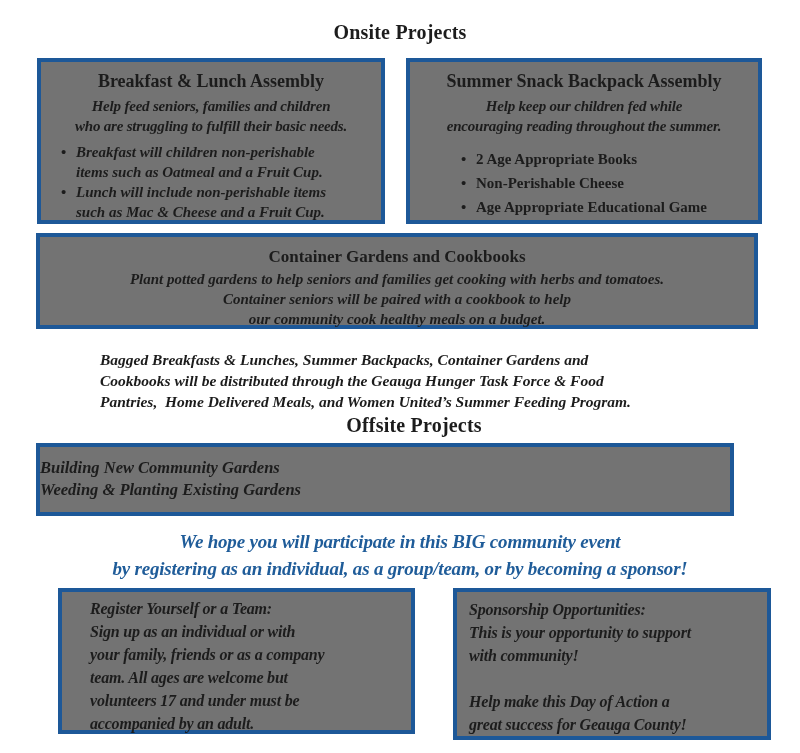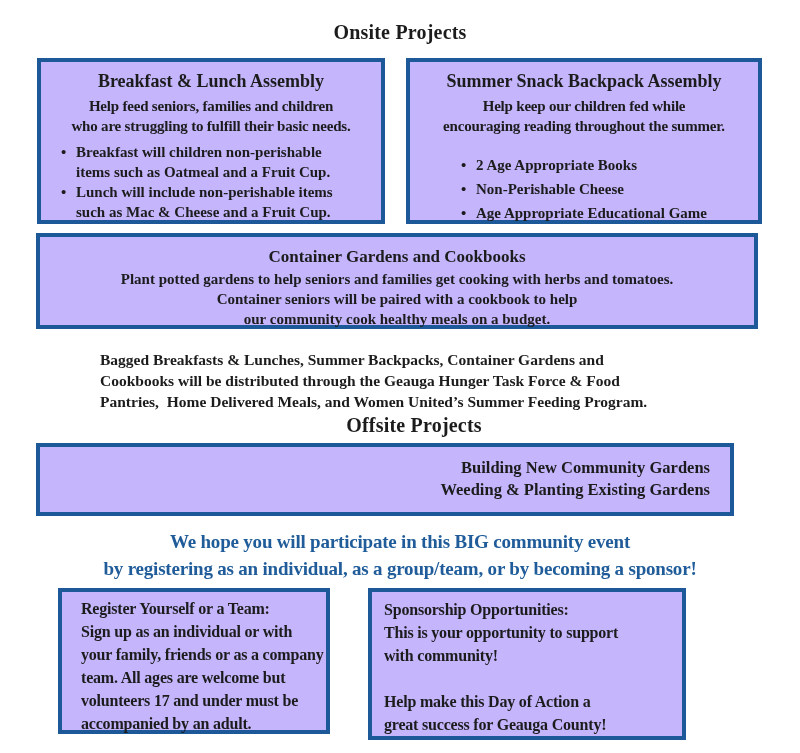--- a/index.html
+++ b/index.html
@@ -17,49 +17,49 @@
   }
   .section-heading {
     margin: 20px 0 14px;
     font-size: 20px;
     line-height: 24px;
     text-align: center;
     letter-spacing: 0.2px;
   }
   .offsite-heading { margin: 1px 0 6px; padding-left: 28px; }
   .box {
-    background: #c4b5fd;
+    background: #737373;
     border: 4px solid #1d5898;
   }
   .row-top { display: flex; margin-left: 37px; }
   .box-breakfast { width: 348px; height: 166px; margin-right: 21px; padding: 5px 3px; }
   .box-backpack  { width: 356px; height: 166px; padding: 5px 3px; }
   .box-title {
     margin: 2px 0 3px;
     font-size: 18px;
     line-height: 24px;
     text-align: center;
   }
-  .line { white-space: pre; }
+  .line { white-space: pre; font-style: italic; }
   .intro .line {
     font-size: 15px;
     line-height: 20px;
     text-align: center;
     letter-spacing: -0.2px;
   }
   .bullets {
     list-style: none;
     margin: 6px 0 0;
     padding: 0 0 0 17px;
     font-size: 15px;
     line-height: 20px;
   }
   .bullets li { position: relative; padding-left: 15px; }
   .bullets li::before { content: "\2022"; position: absolute; left: 0; top: 0; }
-  .bullets-center { text-align: center; margin-top: 19px; }
+  .bullets-center { text-align: center; margin-top: 13px; }
   .bullets-center .bullets {
     display: inline-block;
     text-align: left;
     margin: 0;
     padding: 0;
   }
   .bullets-center .bullets li { margin-bottom: 3px; line-height: 21px; }
   .box-gardens {
     width: 722px;
     height: 96px;
@@ -68,28 +68,28 @@
     text-align: center;
   }
   .box-gardens .box-title { font-size: 17px; line-height: 23px; margin: 3px 0 1px; }
   .box-gardens .line { font-size: 15px; line-height: 20px; }
   .distribution { margin: 20px 0 0 100px; }
   .distribution .line { font-size: 15.5px; line-height: 21px; }
   .box-offsite {
     width: 698px;
     height: 73px;
     margin: 0 42px 0 36px;
-    padding: 10px 20px 0;
-    text-align: right;
+    padding: 10px 0 0;
+    text-align: left;
   }
   .box-offsite .line { font-size: 16.5px; line-height: 22px; }
   .participation { margin-top: 12px; text-align: center; color: #1f5c99; }
   .participation .line { font-size: 19px; line-height: 27px; letter-spacing: -0.2px; }
   .row-bottom { display: flex; margin: 6px 0 0 58px; }
-  .box-register { width: 272px; height: 146px; margin-right: 38px; padding: 5px 19px; }
+  .box-register { width: 357px; height: 146px; margin-right: 38px; padding: 5px 28px; }
   .box-sponsor  { width: 318px; height: 152px; padding: 6px 12px; }
   .row-bottom .line { font-size: 16px; line-height: 23px; letter-spacing: -0.2px; }
   .spacer-line { height: 23px; }
 </style>
 </head>
 <body>
 
 <div class="page">
 
   <h1 class="section-heading">Onsite Projects</h1>

